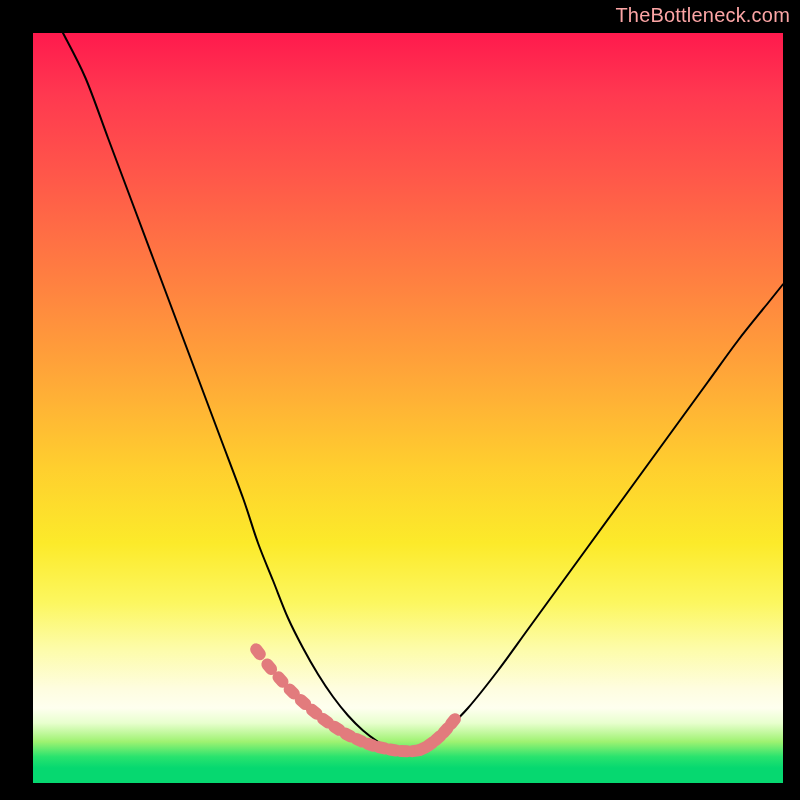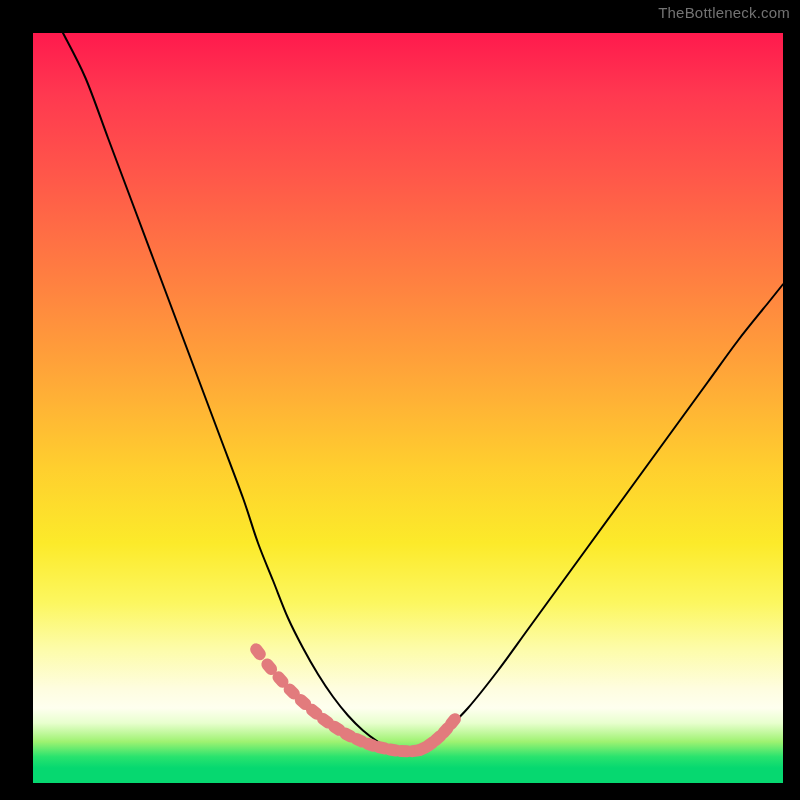--- a/index.html
+++ b/index.html
@@ -43,22 +43,22 @@
       #9ef271 94.5%,
       #29e36e 96.5%,
       #06d870 98%,
       #06d870 100%
     );
   }
   .attribution {
     position: absolute;
     top: 4px;
     right: 10px;
-    color: #737373;
-    font-size: 15px;
+    color: #fca5a5;
+    font-size: 20px;
     font-weight: 500;
     letter-spacing: 0.2px;
   }
   svg.curve {
     position: absolute;
     left: 0;
     top: 0;
     width: 750px;
     height: 750px;
     overflow: visible;

